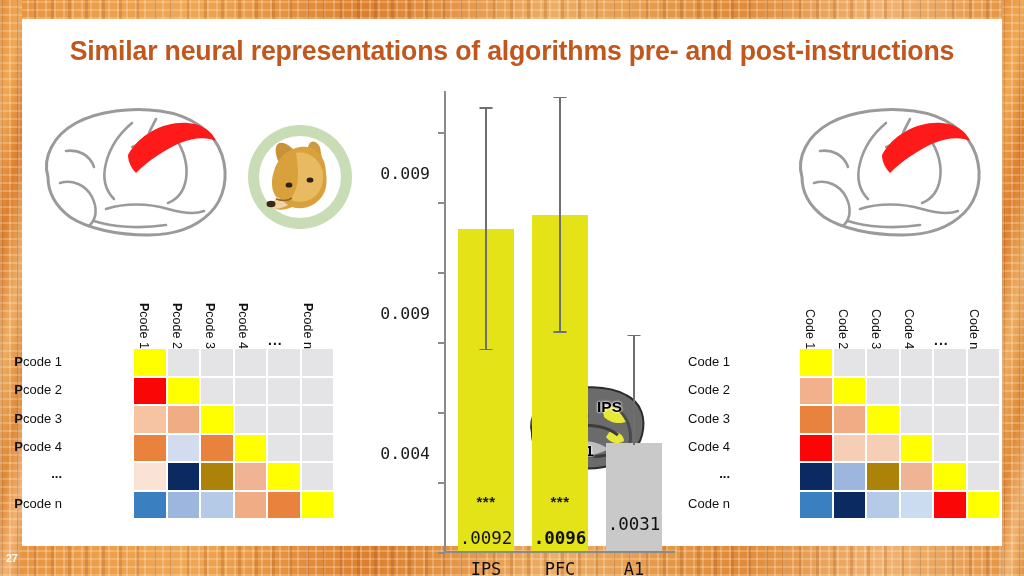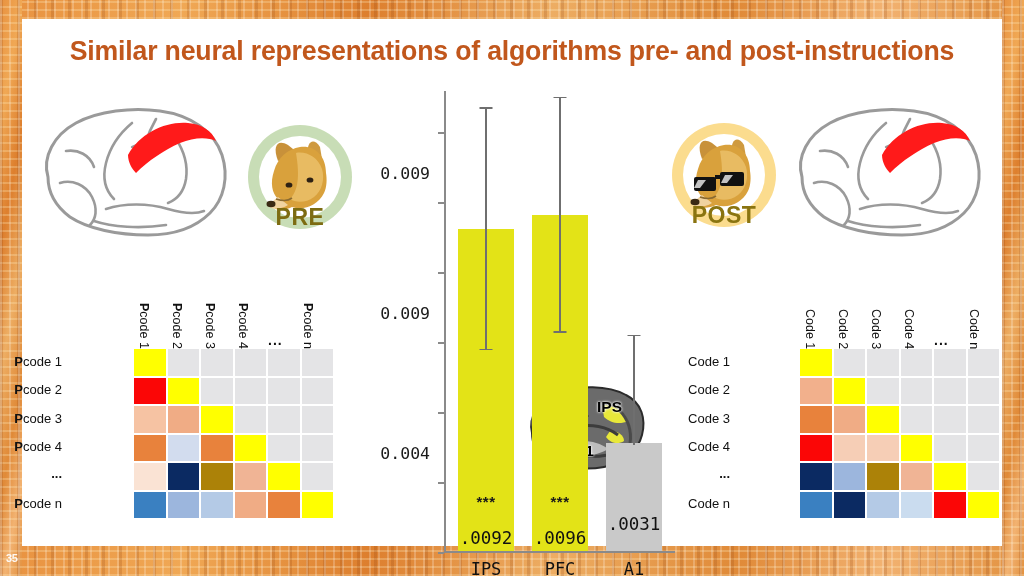--- a/index.html
+++ b/index.html
@@ -313,21 +313,20 @@
                    C56 86, 70 80, 76 68 C79 62, 79 54, 78 48 Z" fill="#d9a13c"></path>
           <path d="M48 28 C58 26, 70 32, 74 44 C77 54, 74 66, 66 72
                    C58 78, 48 78, 42 74 C50 66, 52 52, 48 28 Z" fill="#e8bb62"></path>
           <path d="M30 72 L20 80 C22 85, 32 85, 40 80 Z" fill="#f0d3a0"></path>
           <ellipse cx="23" cy="79" rx="4.5" ry="3.2" fill="#3a2a14"></ellipse>
           <ellipse cx="41" cy="60" rx="3.4" ry="2.6" fill="#2e2113"></ellipse>
           <ellipse cx="62" cy="55" rx="3.4" ry="2.6" fill="#2e2113"></ellipse>
           <path d="M28 74 C34 76, 40 76, 44 73" fill="none" stroke="#8a6a30" stroke-width="1.6"></path>
         </g>
       </svg>
-      <div class="dog-label">PRE</div>
     </div>
 
     <div class="matrix-block matrix-left">
       <div class="col-labels">
         <span class="col-label" style="left:75px;"><b>P</b>code 1</span>
         <span class="col-label" style="left:108px;"><b>P</b>code 2</span>
         <span class="col-label" style="left:141px;"><b>P</b>code 3</span>
         <span class="col-label" style="left:174px;"><b>P</b>code 4</span>
         <span class="col-label dots" style="left:206px;">...</span>
         <span class="col-label" style="left:239px;"><b>P</b>code n</span>
@@ -425,54 +424,30 @@
           <div class="errcap" style="left: 42px; bottom: 444.5px;"></div>
           <div class="errcap" style="left: 42px; bottom: 203px;"></div>
           <div class="sig-star" style="left: 42px; bottom: 44px;">***</div>
           <div class="bar-value" style="left: 42px; bottom: 6px;">.0092</div>
           <div class="xtick-label" style="left: 42px; top: 468px;">IPS</div>
           <div class="bar" style="left: 88px; width: 56px; height: 336px; background: rgb(227, 227, 23);"></div>
           <div class="errbar" style="left: 115.3px; bottom: 220.5px; height: 234.5px;"></div>
           <div class="errcap" style="left: 116px; bottom: 455px;"></div>
           <div class="errcap" style="left: 116px; bottom: 220.5px;"></div>
           <div class="sig-star" style="left: 116px; bottom: 44px;">***</div>
-          <div class="bar-value" style="left: 116px; bottom: 6px;">.0096</div>
+          <div class="bar-value" style="left: 116px; bottom: 6px; font-weight: bold;">.0096</div>
           <div class="xtick-label" style="left: 116px; top: 468px;">PFC</div>
           <div class="bar" style="left: 162px; width: 56px; height: 108.5px; background: rgb(201, 201, 201);"></div>
           <div class="errbar" style="left: 189.3px; bottom: 108.5px; height: 108.5px;"></div>
           <div class="errcap" style="left: 190px; bottom: 217px;"></div>
           <div class="bar-value" style="left: 190px; bottom: 20px;">.0031</div>
           <div class="xtick-label" style="left: 190px; top: 468px;">A1</div>
         </div>
     </div>
 
-    <div class="dog-badge dog-post">
-      <div class="inner-ring"></div>
-      <svg width="104" height="104" viewBox="0 0 104 104">
-        <g>
-          <path d="M30 36 C24 20, 30 14, 40 20 L50 28 Z" fill="#c8913a"></path>
-          <path d="M60 30 C58 16, 66 12, 72 22 L74 34 Z" fill="#cf9a3f"></path>
-          <path d="M78 48 C78 30, 66 20, 52 22 C40 24, 30 32, 26 46
-                   C22 58, 24 68, 30 74 L24 80 C26 86, 36 86, 44 82
-                   C56 86, 70 80, 76 68 C79 62, 79 54, 78 48 Z" fill="#d9a13c"></path>
-          <path d="M48 28 C58 26, 70 32, 74 44 C77 54, 74 66, 66 72
-                   C58 78, 48 78, 42 74 C50 66, 52 52, 48 28 Z" fill="#e8bb62"></path>
-          <path d="M30 72 L20 80 C22 85, 32 85, 40 80 Z" fill="#f0d3a0"></path>
-          <ellipse cx="23" cy="79" rx="4.5" ry="3.2" fill="#3a2a14"></ellipse>
-
-          <rect x="22" y="54" width="22" height="14" rx="2" fill="#111111"></rect>
-          <rect x="48" y="49" width="24" height="14" rx="2" fill="#111111"></rect>
-          <rect x="43" y="52" width="6" height="4" fill="#111111"></rect>
-          <path d="M26 57 L34 57 L28 65 L22 65 Z" fill="#ffffff" opacity="0.75"></path>
-          <path d="M53 52 L61 52 L55 60 L49 60 Z" fill="#ffffff" opacity="0.75"></path>
-          <path d="M28 74 C34 76, 40 76, 44 73" fill="none" stroke="#8a6a30" stroke-width="1.6"></path>
-        </g>
-      </svg>
-      <div class="dog-label">POST</div>
-    </div>
 
     <div class="brain-wrap brain-right">
       <svg width="200" height="145" viewBox="0 0 200 145">
         <path d="M12 78 C6 58, 18 36, 40 24 C62 12, 96 8, 124 12 C154 16, 178 32, 186 56
                  C193 78, 188 100, 174 114 C160 128, 138 136, 112 136
                  C82 136, 52 130, 34 118 C18 106, 12 92, 12 78 Z" fill="#ffffff" stroke="#9a9a9a" stroke-width="3" stroke-linejoin="round"></path>
         <path d="M96 24 C84 34, 74 48, 70 64 C66 80, 70 92, 78 100" fill="none" stroke="#9a9a9a" stroke-width="2.6" stroke-linecap="round"></path>
         <path d="M120 20 C112 34, 106 50, 106 66" fill="none" stroke="#9a9a9a" stroke-width="2.6" stroke-linecap="round"></path>
         <path d="M30 52 C42 50, 54 56, 58 68" fill="none" stroke="#9a9a9a" stroke-width="2.6" stroke-linecap="round"></path>
         <path d="M24 84 C36 80, 50 86, 56 98 C62 110, 60 120, 54 126" fill="none" stroke="#9a9a9a" stroke-width="2.6" stroke-linecap="round"></path>
@@ -538,14 +513,14 @@
             <div class="cell" style="background: rgb(180, 202, 230);"></div>
             <div class="cell" style="background: rgb(202, 220, 239);"></div>
             <div class="cell" style="background: rgb(251, 6, 6);"></div>
             <div class="cell" style="background: rgb(255, 255, 0);"></div>
           </div>
       </div>
     </div>
 
   </div>
 
-  <div class="page-number">35</div>
+  <div class="page-number">27</div>
 </div>
 
 </body></html>

